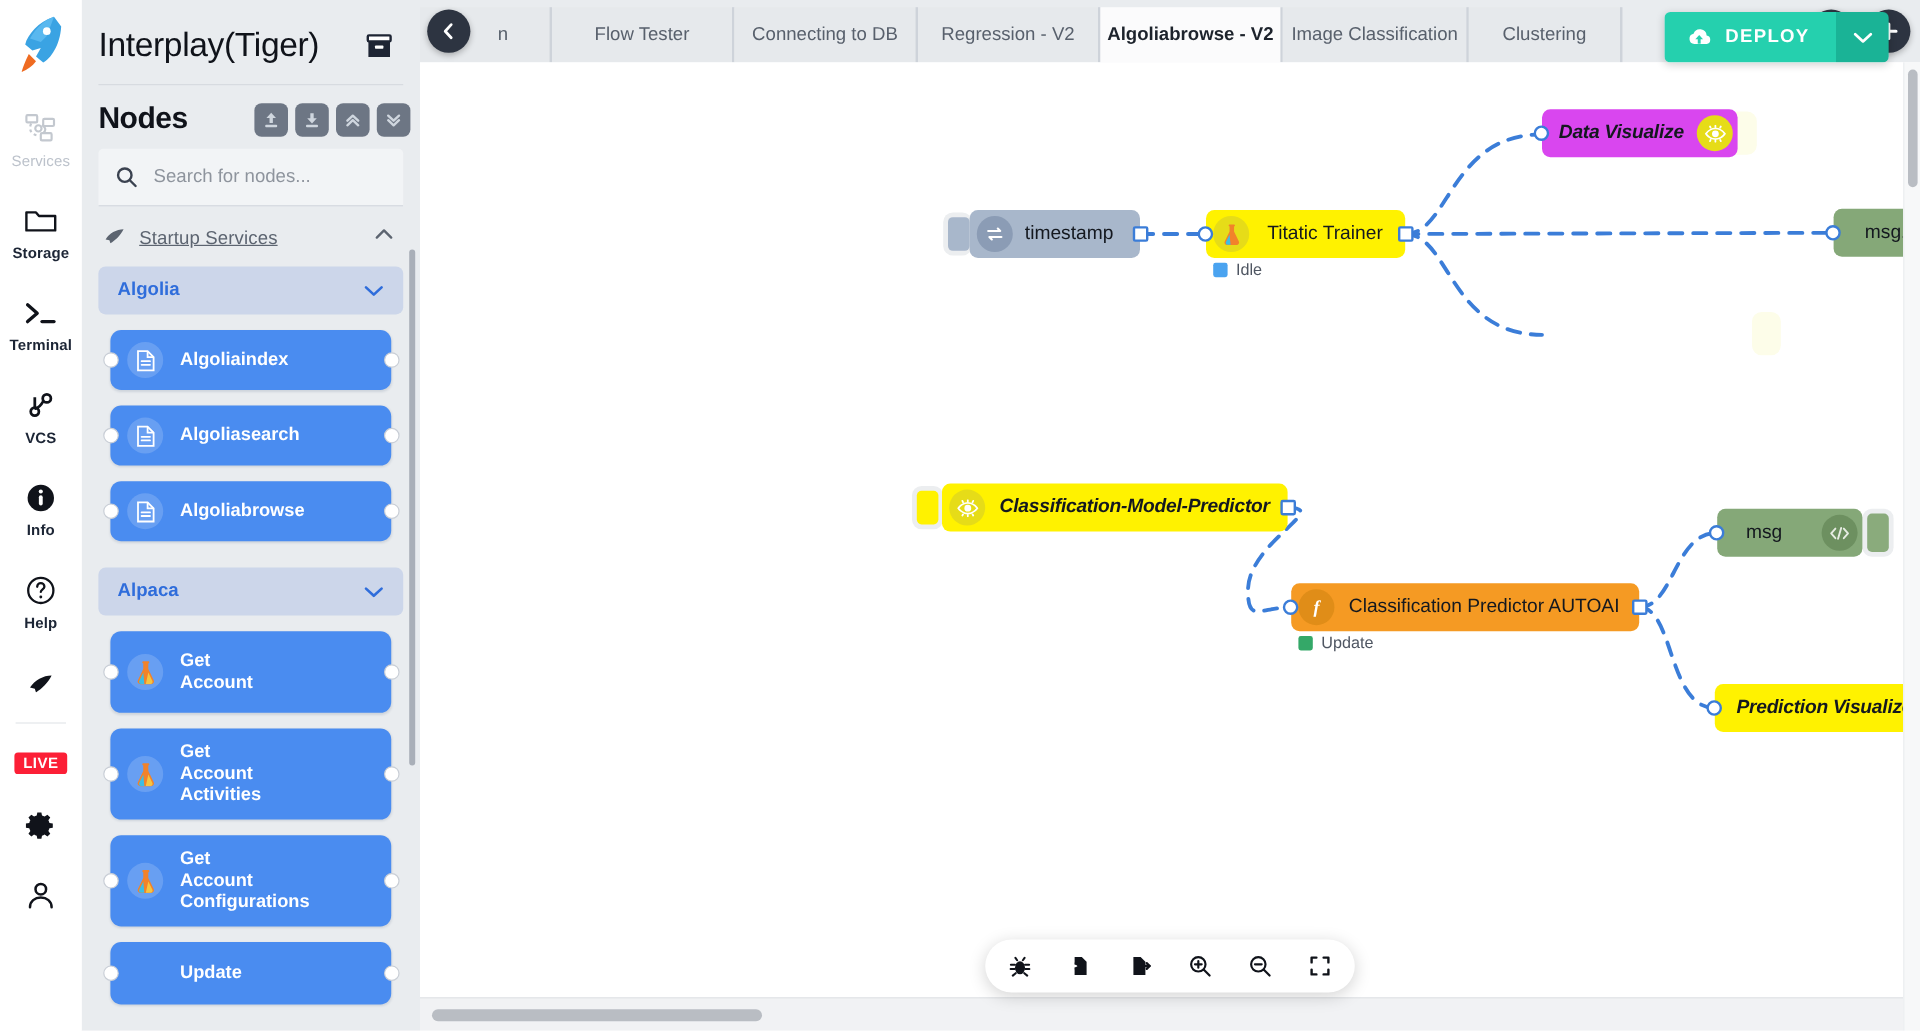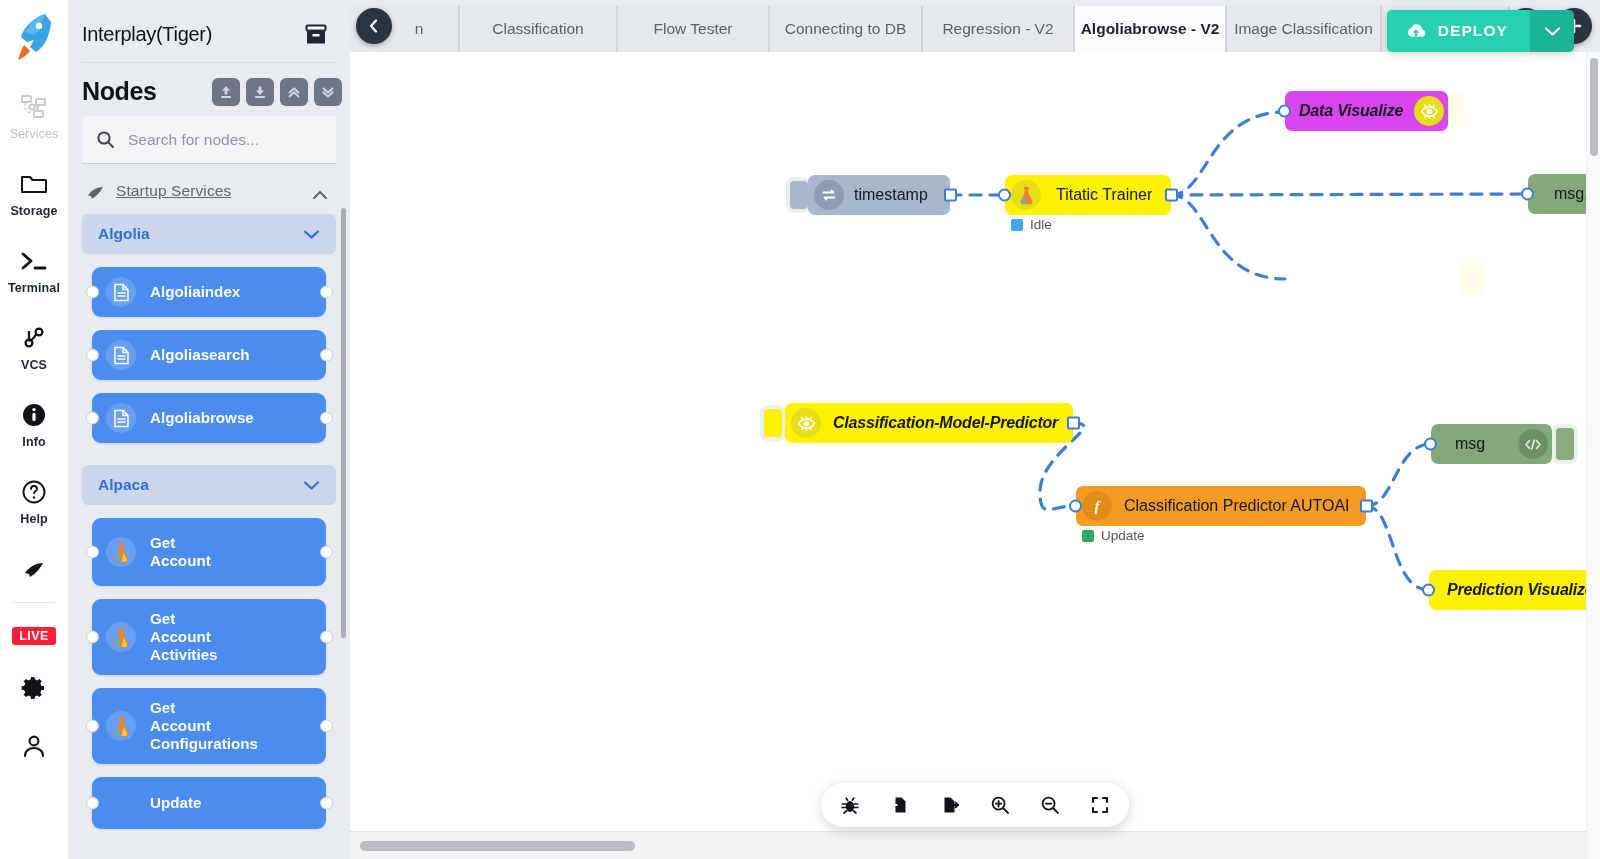--- a/index.html
+++ b/index.html
@@ -37,21 +37,21 @@
   
   .sidebar {
     width: 282px; flex: 0 0 282px; height: 859px;
     background: #e9ecef; display: flex; flex-direction: column;
     position: relative;
   }
   .sb-title-row {
     display: flex; align-items: center; justify-content: space-between;
     padding: 22px 22px 0 14px;
   }
-  .sb-title { font-size: 20px; color: #10131a; font-weight: 400; letter-spacing: -.3px; }
+  .sb-title { font-size: 28px; color: #10131a; font-weight: 400; letter-spacing: -.3px; }
   .sb-rule { height: 1px; background: #d7dbe0; margin: 16px 14px 0 14px; }
   .sb-nodes-row {
     display: flex; align-items: center; padding: 14px 8px 10px 14px; gap: 10px;
   }
   .sb-nodes-label { font-size: 25px; font-weight: 700; color: #10131a; letter-spacing: -.4px; }
   .sb-btns { display: flex; gap: 6px; margin-left: auto; }
   .sb-btn {
     width: 28px; height: 28px; border-radius: 6px; background: #6d7684;
     display: flex; align-items: center; justify-content: center; cursor: pointer;
   }
@@ -68,21 +68,21 @@
 
   .sb-scroll {
     flex: 1; overflow: hidden; margin-top: 18px; position: relative;
     padding: 0 14px;
   }
   .sb-thumb {
     position: absolute; right: 4px; top: 0; width: 5px; height: 430px;
     background: #a9afb8; border-radius: 3px;
   }
   .group-head {
-    display: flex; align-items: flex-end; gap: 11px; margin: 0 0 14px 4px; cursor: pointer;
+    display: flex; align-items: flex-start; gap: 11px; margin: 0 0 14px 4px; cursor: pointer;
   }
   .group-head-label {
     font-size: 15.5px; color: #5c6470; text-decoration: underline;
     font-weight: 500; letter-spacing: .1px;
   }
   .cat-bar {
     background: #ccd6ea; border-radius: 6px; height: 40px;
     display: flex; align-items: center; justify-content: space-between;
     padding: 0 16px; margin-bottom: 13px; cursor: pointer;
   }
@@ -499,23 +499,20 @@
     </div>
 
     <div class="sb-thumb" style="top:208px;"></div>
   </div>
 
   <div class="main">
 
     <div class="tabbar">
       <div class="tab" style="flex:0 0 110px;padding-left:48px;">
         <span>n</span>
-      </div>
-      <div class="tab" style="flex:0 0 158px;">
-        <span>Classification</span>
       </div>
       <div class="tab" style="flex:0 0 152px;">
         <span>Flow Tester</span>
       </div>
       <div class="tab" style="flex:0 0 153px;">
         <span>Connecting to DB</span>
       </div>
       <div class="tab" style="flex:0 0 152px;">
         <span>Regression - V2</span>
       </div>

